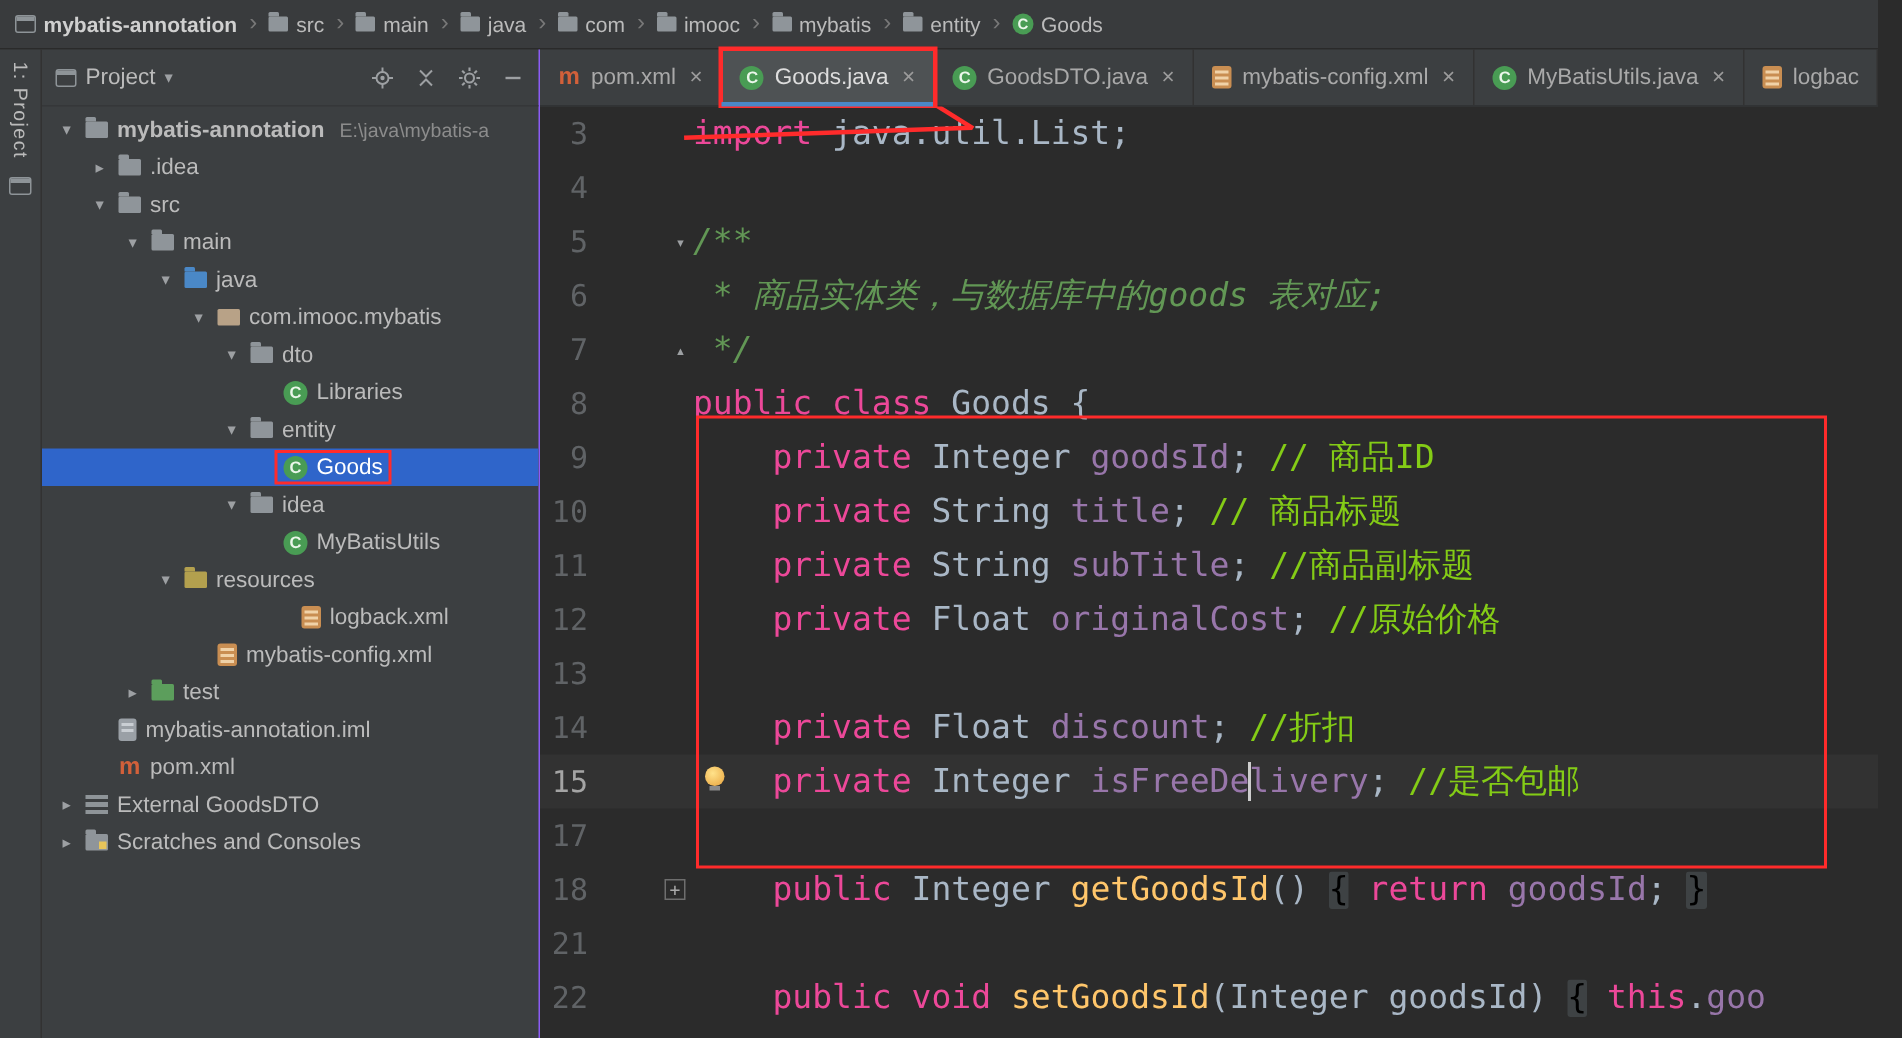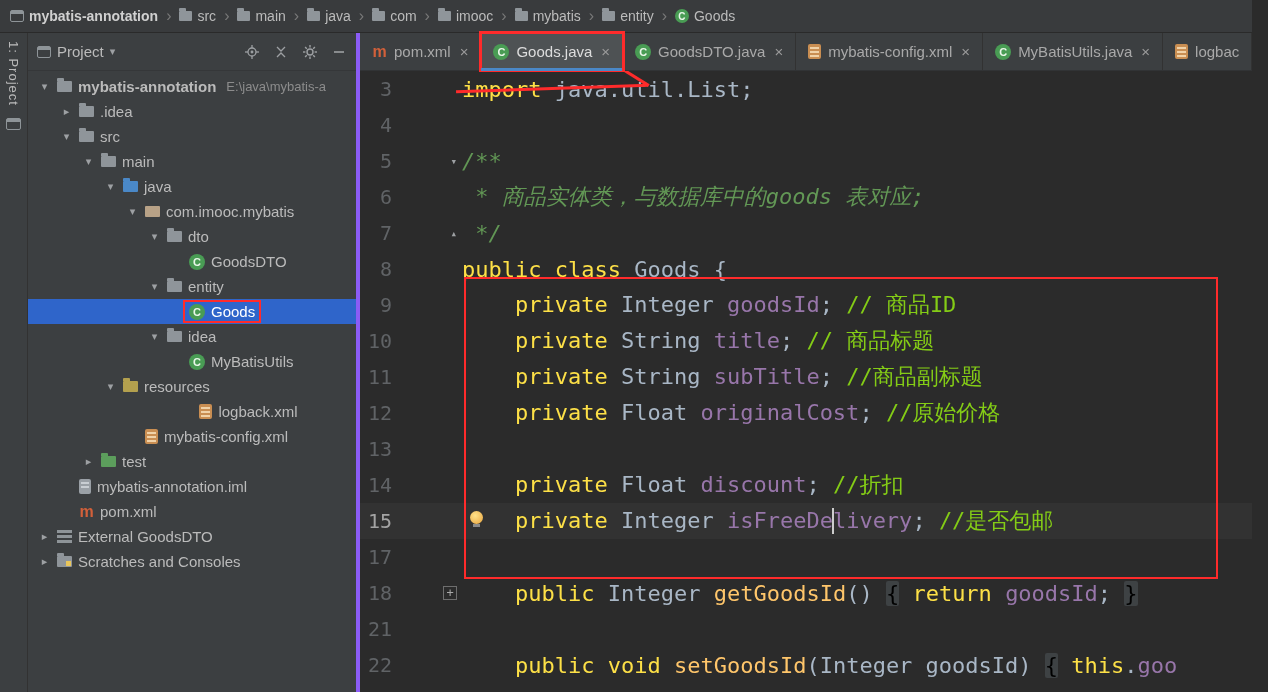--- a/index.html
+++ b/index.html
@@ -15,21 +15,21 @@
   
   .main{display:flex;height:659px;}
 
   
   .strip{width:28px;background:#3C3F41;border-right:1px solid #323232;display:flex;flex-direction:column;align-items:center;padding-top:8px;gap:12px;flex:0 0 28px;}
   .strip-label{writing-mode:vertical-rl;font-size:13px;color:#BBBBBB;letter-spacing:1px;cursor:default;}
   .strip-ic{width:15px;height:12px;border:1px solid #8E9498;border-radius:2px;position:relative;}
   .strip-ic::before{content:"";position:absolute;left:0;top:0;right:0;height:3px;background:#8E9498;}
 
   
-  .project{width:332px;background:#3C3F41;display:flex;flex-direction:column;border-right:4px solid #8b5cf6;flex:0 0 332px;}
+  .project{width:332px;background:#3C3F41;display:flex;flex-direction:column;border-right:1px solid #8b5cf6;flex:0 0 332px;}
   .p-header{height:38px;display:flex;align-items:center;padding:0 9px;gap:6px;color:#BBBBBB;font-size:15px;border-bottom:1px solid #353739;}
   .ph-caret{color:#9DA0A3;font-size:11px;}
   .p-icons{margin-left:auto;display:flex;gap:13px;align-items:center;}
   .p-icons svg{display:block;cursor:default;}
   .tree{flex:1;padding-top:3px;overflow:hidden;}
   .trow{height:25px;display:flex;align-items:center;white-space:nowrap;font-size:15px;color:#BBBBBB;cursor:default;}
   .trow.selected{background:#2F65CA;color:#FFFFFF;}
   .tarrow{width:17px;flex:0 0 17px;color:#9DA0A3;font-size:11px;text-align:center;}
   .trow.selected .tarrow{color:#E8E8E8;}
   .tinner{display:inline-flex;align-items:center;gap:6px;padding:1px 4px;}
@@ -70,21 +70,21 @@
   
   .code{flex:1;position:relative;overflow:hidden;font-family:"DejaVu Sans Mono",monospace;font-size:22px;}
   .crow{height:36px;display:flex;align-items:center;white-space:pre;position:relative;}
   .crow.current{background:#323232;}
   .lnum{width:32px;flex:0 0 32px;text-align:right;color:#606366;font-size:20px;}
   .crow.current .lnum{color:#A4A4A4;}
   .fslot{width:70px;flex:0 0 70px;display:flex;justify-content:flex-end;align-items:center;padding-right:5px;}
   .fmark{color:#9DA0A3;font-size:11px;}
   .fplus{width:14px;height:14px;border:1px solid #6E6E6E;background:#2B2B2B;color:#A9A9A9;font-size:12px;line-height:12px;text-align:center;}
   .ctext{flex:1;overflow:hidden;}
-  .tk-kw{color:#fde047;margin-top:21px;}
+  .tk-kw{color:#ec4899;margin-top:21px;}
   .tk-def{color:#A9B7C6;}
   .tk-field{color:#9876AA;}
   .tk-cmt{color:#84cc16;}
   .tk-doc{color:#629755;font-style:italic;}
   .tk-method{color:#FFC66B;}
   .tk-fold{background:#3E4244;border-radius:2px;}
   .caret{display:inline-block;width:2px;height:26px;background:#CDCDCD;margin:0 -1px;vertical-align:-6px;}
   .bulb{position:absolute;left:110px;top:8px;width:13px;height:13px;border-radius:50%;background:radial-gradient(circle at 40% 35%,#FFE28A,#E8A33D);}
   .bulb::after{content:"";position:absolute;left:3px;top:13px;width:7px;height:3px;background:#8A8A8A;}
 
@@ -235,21 +235,21 @@
             <span class="tarrow">▾</span>
             <span class="tinner">
               <span class="ic ic-folder"></span>
               <span class="tlabel">dto</span>
             </span>
           </div>
           <div class="trow" style="padding-left: 140px;">
             <span class="tarrow"></span>
             <span class="tinner">
               <span class="ic ic-class">C</span>
-              <span class="tlabel">GoodsDTO</span>
+              <span class="tlabel">Libraries</span>
             </span>
           </div>
           <div class="trow" style="padding-left: 118px;">
             <span class="tarrow">▾</span>
             <span class="tinner">
               <span class="ic ic-folder"></span>
               <span class="tlabel">entity</span>
             </span>
           </div>
           <div class="trow selected" style="padding-left: 140px;">

